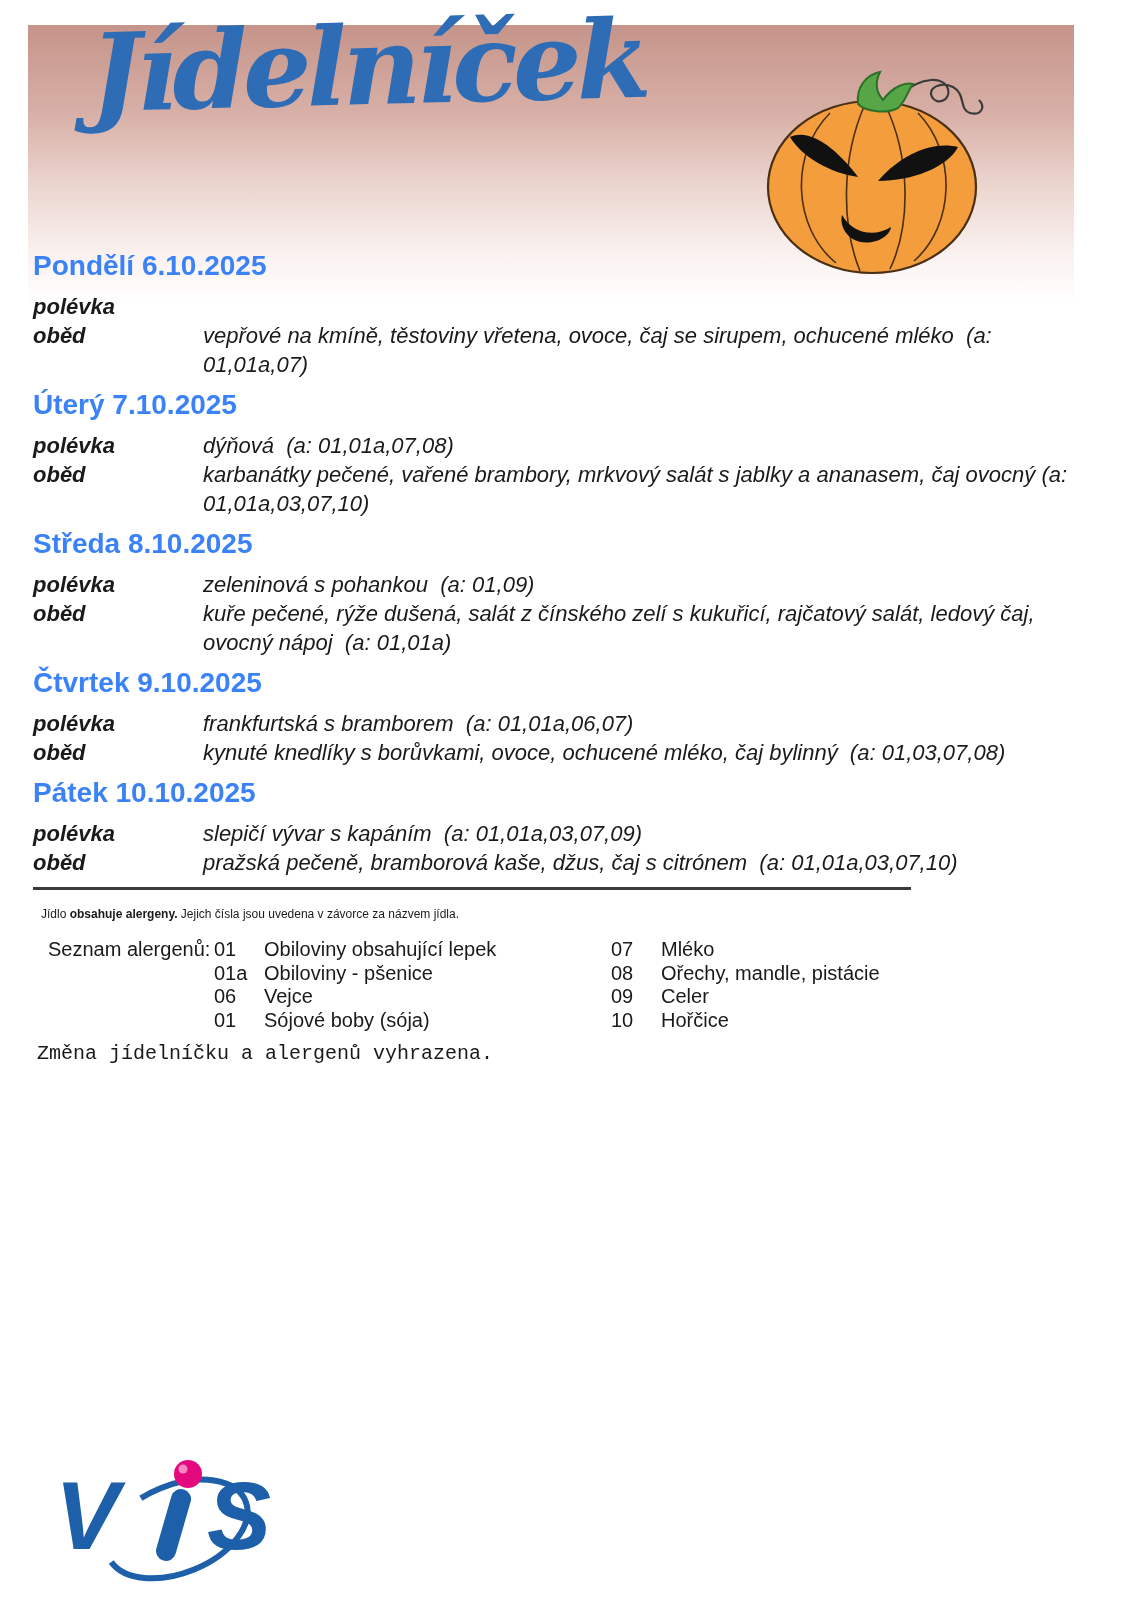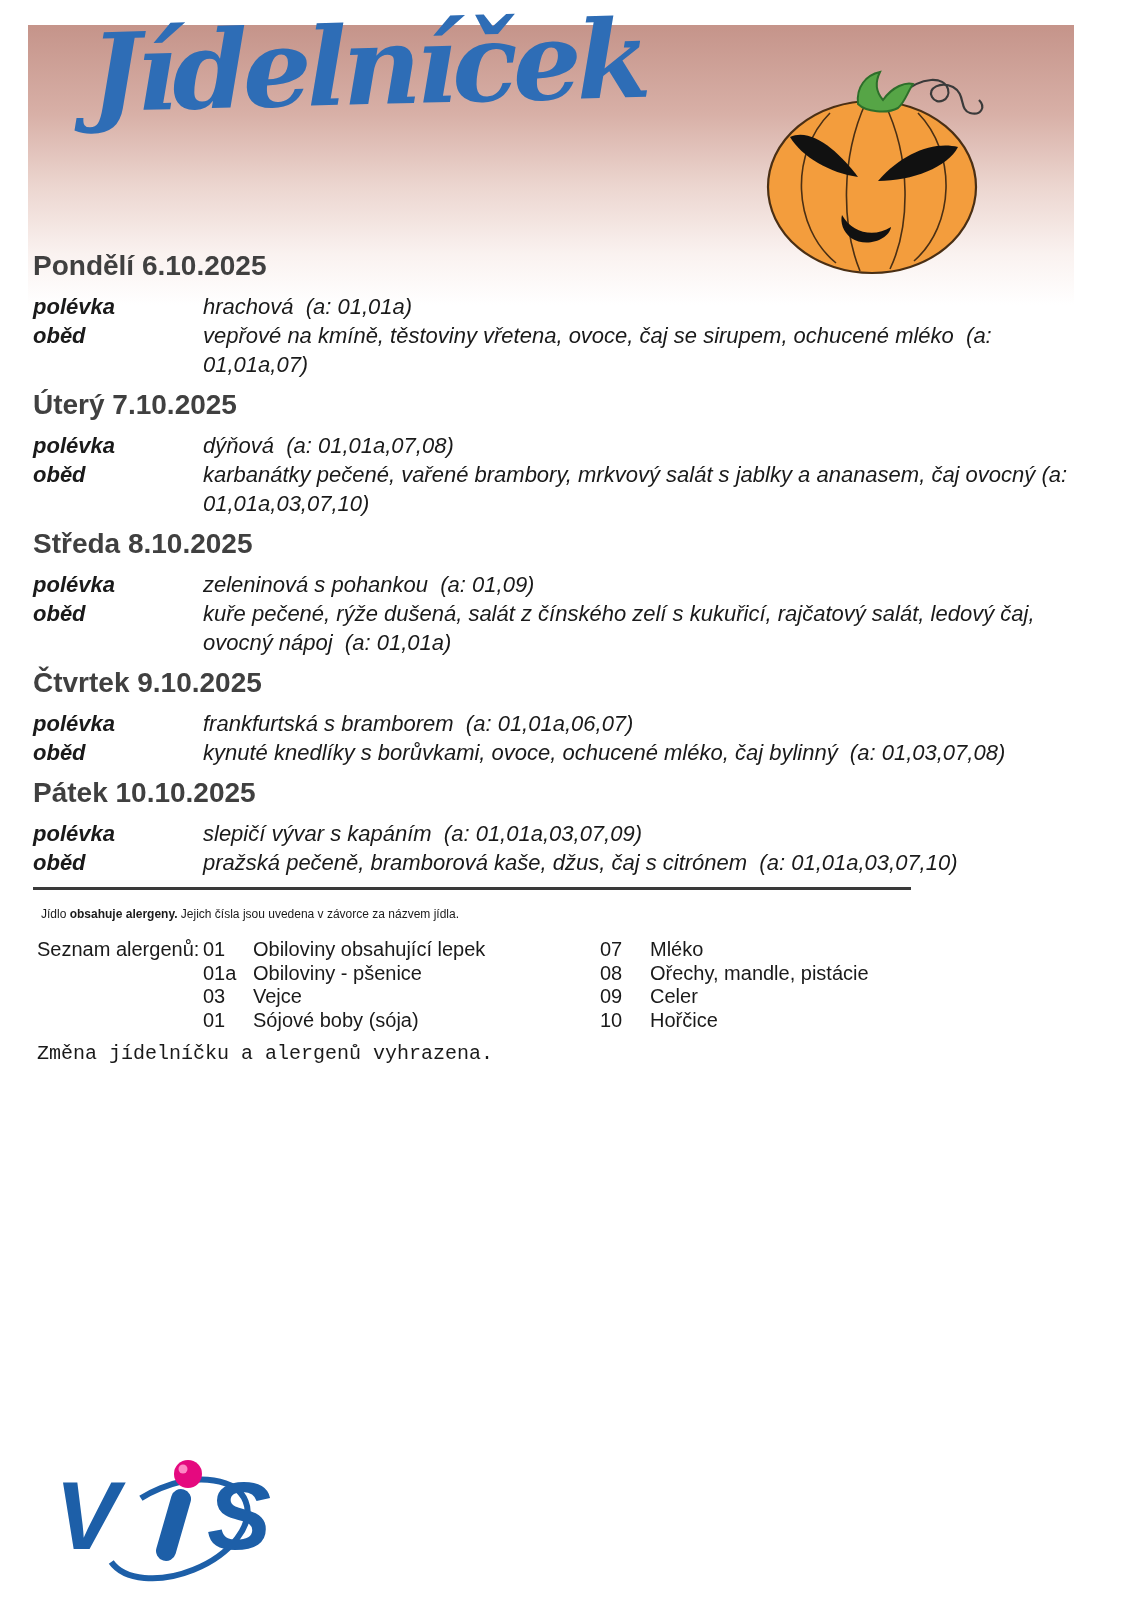--- a/index.html
+++ b/index.html
@@ -51,21 +51,21 @@
     position: absolute;
     left: 33px; top: 250px;
     width: 1060px;
     z-index: 2;
   }
   .day { margin-bottom: 10px; }
   .day-title {
     font-size: 28px;
     font-weight: bold;
     margin: 0 0 10px 0;
-    color: #404040;
+    color: #3b82f6;
   }
   .row { display: flex; align-items: flex-start; font-style: italic; }
   .row-label {
     flex: 0 0 170px;
     font-weight: bold;
     font-size: 22px;
     line-height: 29px;
   }
   .row-text {
     flex: 0 0 877px;
@@ -81,21 +81,21 @@
   }
   .note {
     margin: 12px 0 0 8px;
     font-size: 12px;
     line-height: 24px;
   }
   .note .bold { font-weight: bold; }
   .allergens {
     display: grid;
     grid-template-columns: 166px 50px 347px 50px auto;
-    margin: 12px 0 0 4px;
+    margin: 12px 0 0 15px;
     font-size: 20px;
     line-height: 23.5px;
   }
   .disclaimer {
     margin: 10px 0 0 4px;
     font-size: 20px;
     font-family: Liberation Mono, monospace;
   }
   
   .vis-logo {
@@ -126,21 +126,20 @@
     </svg>
 
   </div>
 
   <div class="menu">
 
     <div class="day">
       <h2 class="day-title">Pondělí 6.10.2025</h2>
       <div class="row">
         <span class="row-label">polévka</span>
-        <span class="row-text">hrachová  (a: 01,01a)</span>
       </div>
       <div class="row">
         <span class="row-label">oběd</span>
         <span class="row-text">vepřové na kmíně, těstoviny vřetena, ovoce, čaj se sirupem, ochucené mléko  (a: 01,01a,07)</span>
       </div>
     </div>
 
     <div class="day">
       <h2 class="day-title">Úterý 7.10.2025</h2>
       <div class="row">
@@ -204,21 +203,21 @@
       <span>07</span>
       <span>Mléko</span>
 
       <span></span>
       <span>01a</span>
       <span>Obiloviny - pšenice</span>
       <span>08</span>
       <span>Ořechy, mandle, pistácie</span>
 
       <span></span>
-      <span>03</span>
+      <span>06</span>
       <span>Vejce</span>
       <span>09</span>
       <span>Celer</span>
 
       <span></span>
       <span>01</span>
       <span>Sójové boby (sója)</span>
       <span>10</span>
       <span>Hořčice</span>
     </div>

